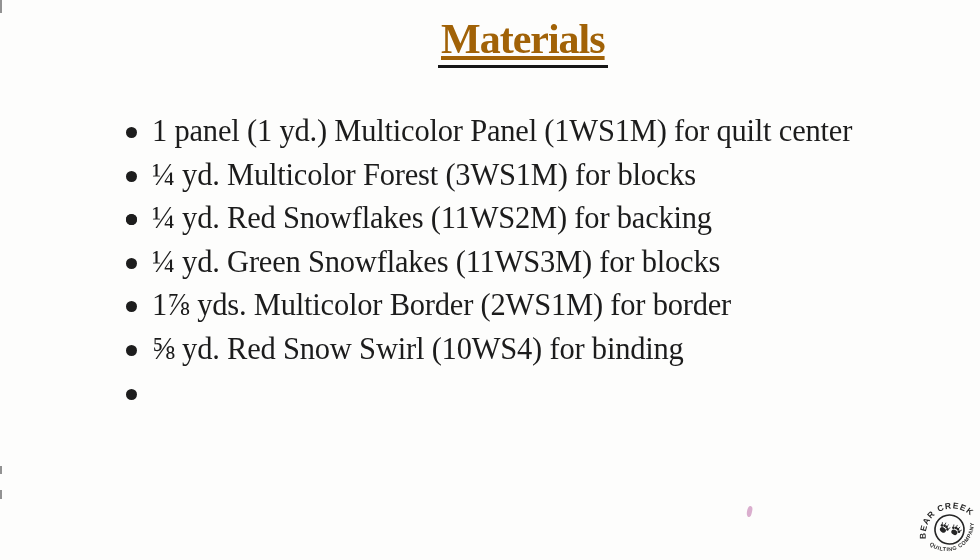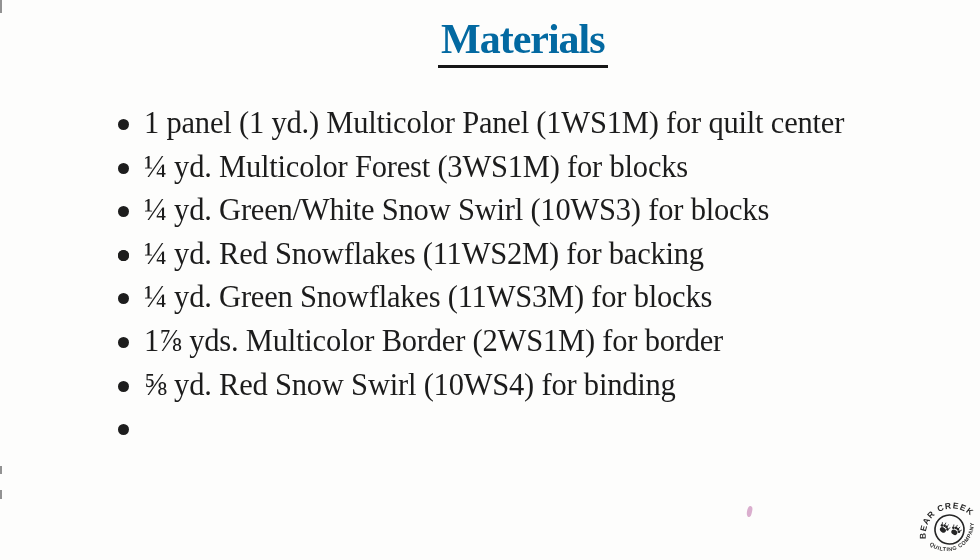--- a/index.html
+++ b/index.html
@@ -8,29 +8,30 @@
     background:#fdfdfc;
     font-family:"Liberation Serif","DejaVu Serif",serif;
     color:#1c1c1c;
   }
   .page{position:absolute;inset:0;}
 
   
   .title{
     position:absolute;left:438px;top:16px;margin:0;
     font-size:42px;font-weight:bold;letter-spacing:-1px;
-    color:#0369a1;
+    color:#a16207;
     border-bottom:3px solid #171717;
     padding:0 3px 3px 3px;
     line-height:1.1;
+    text-decoration:underline;
   }
 
   
   .materials-list{
-    position:absolute;left:110px;top:94px;margin:8px;padding:0;
+    position:absolute;left:110px;top:94px;margin:16px;padding:0;
     list-style:none;
     font-size:30.5px;line-height:43.6px;
     width:840px;
     letter-spacing:-0.2px;
   }
   .materials-list li{position:relative;padding-left:26px;white-space:nowrap;}
   .bullet{
     position:absolute;left:0;top:17px;width:11px;height:11px;
     border-radius:50%;background:#1d1d1d;
   }
@@ -74,24 +75,20 @@
   <h1 class="title">Materials</h1>
 
   <ul class="materials-list">
     <li>
       <span class="bullet"></span>
       <span>1 panel (1 yd.) Multicolor Panel (1WS1M) for quilt center</span>
     </li>
     <li>
       <span class="bullet"></span>
       <span>¼ yd. Multicolor Forest (3WS1M) for blocks</span>
-    </li>
-    <li>
-      <span class="bullet"></span>
-      <span>¼ yd. Green/White Snow Swirl (10WS3) for blocks</span>
     </li>
     <li>
       <span class="bullet"></span>
     </li>
     <li>
       <span class="bullet"></span>
       <span>¼ yd. Red Snowflakes (11WS2M) for backing</span>
     </li>
     <li>
       <span class="bullet"></span>

